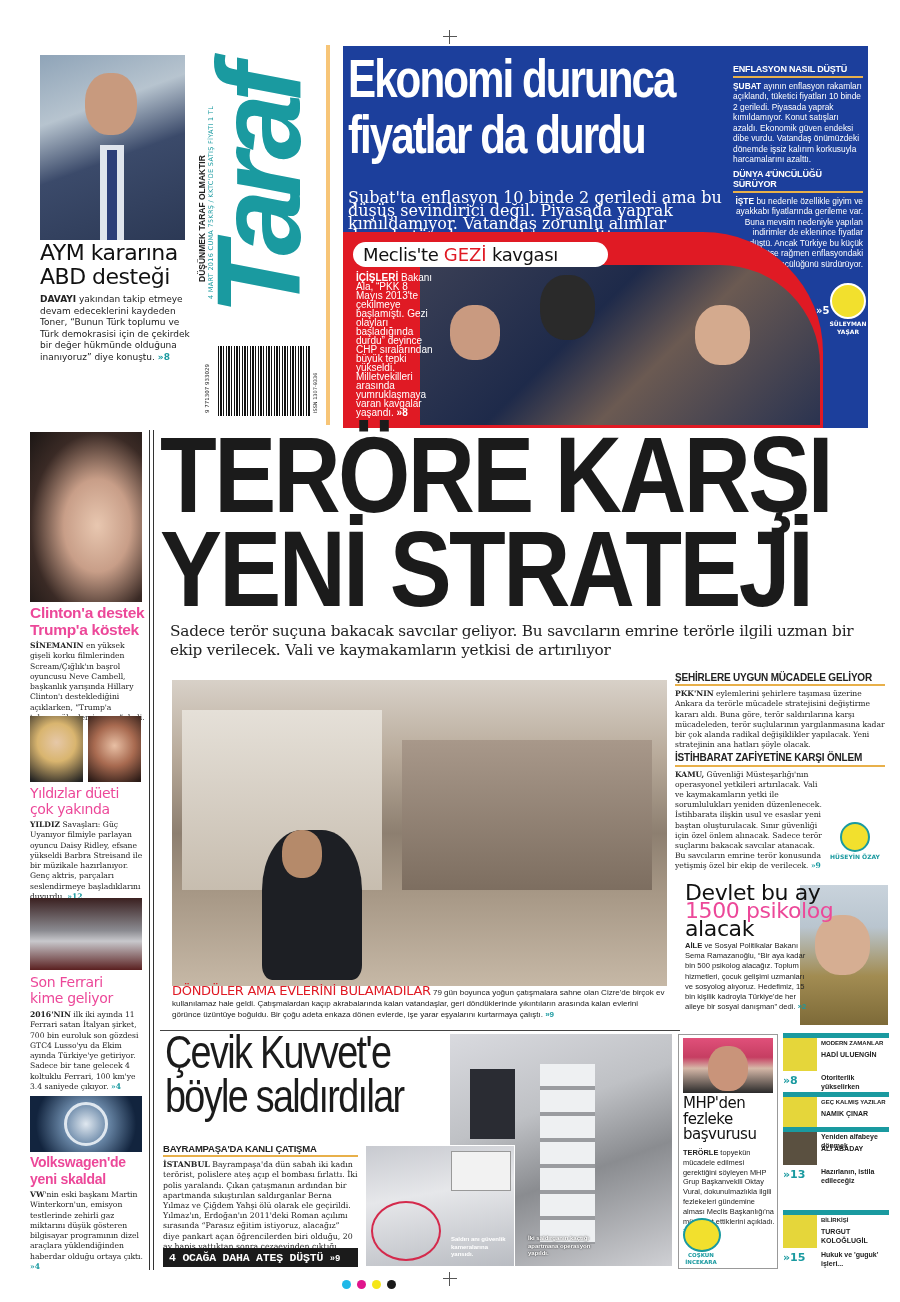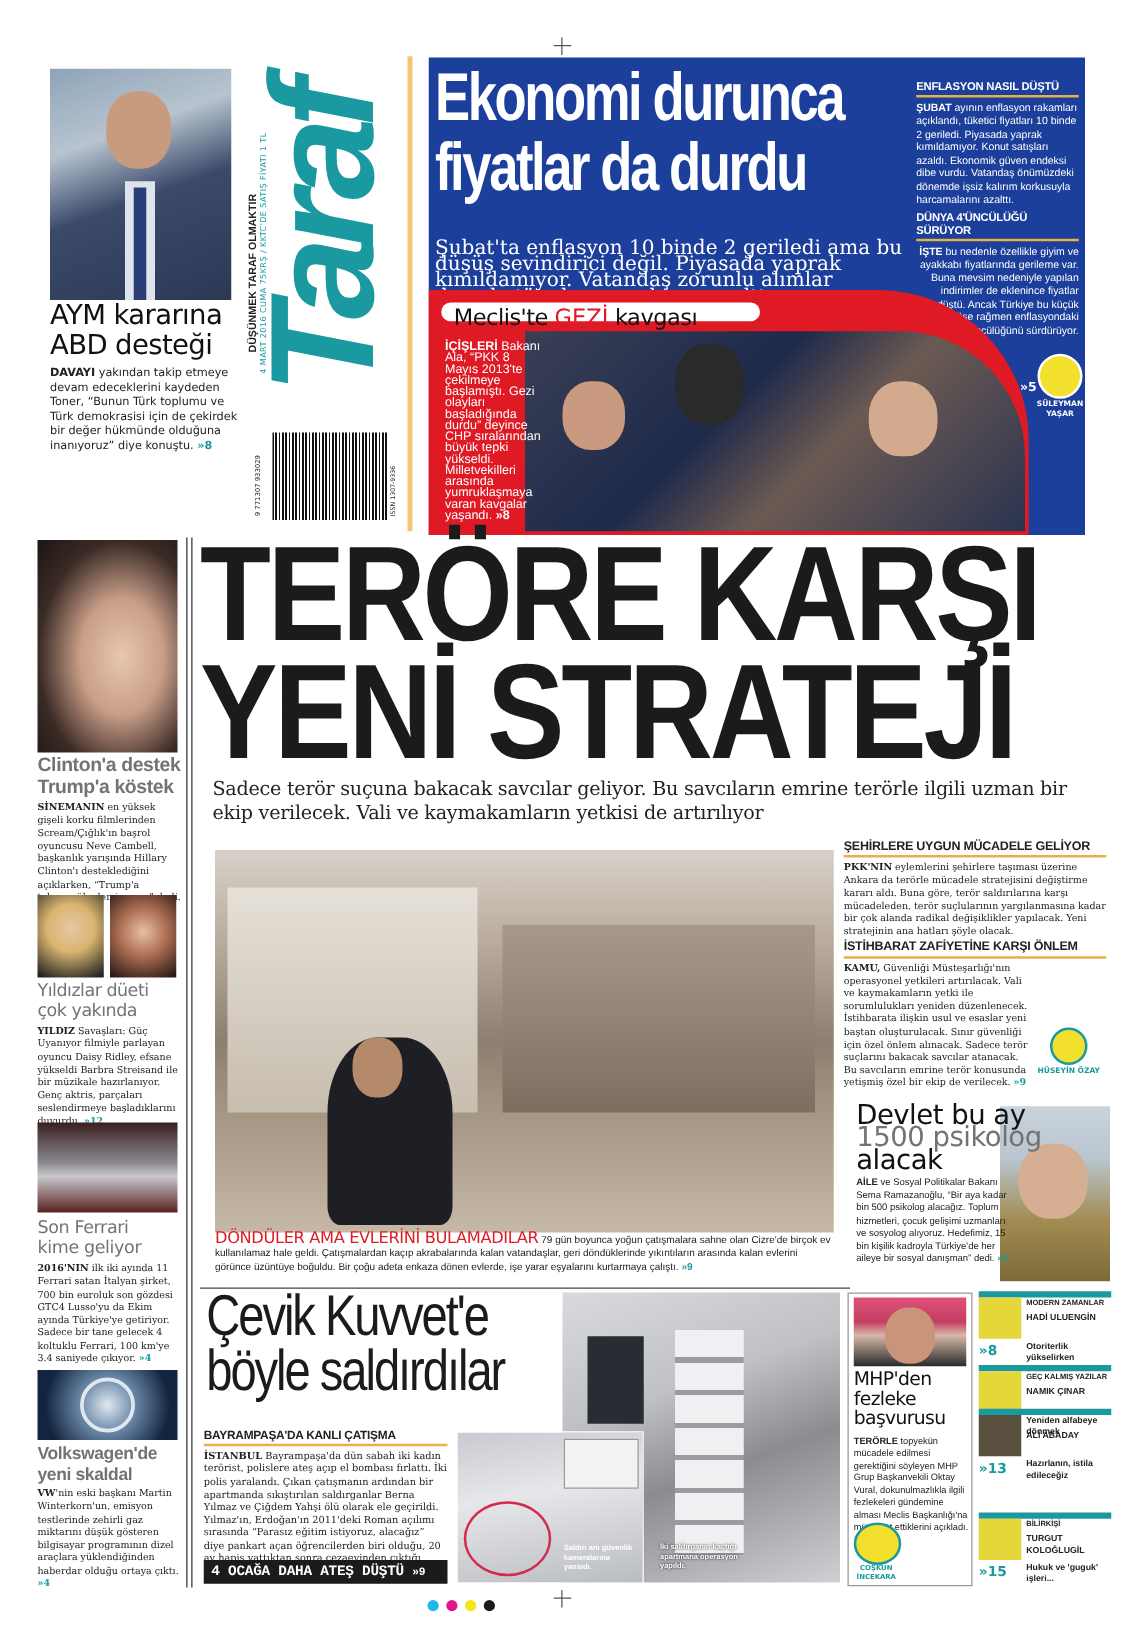--- a/index.html
+++ b/index.html
@@ -5,21 +5,21 @@
 *{box-sizing:border-box;margin:0;padding:0}
 body{width:900px;height:1302px;background:#fff;position:relative;overflow:hidden;font-family:"DejaVu Sans",sans-serif;color:#222}
 .abs{position:absolute}
 .crosshair{position:absolute;width:14px;height:14px}
 .crosshair:before,.crosshair:after{content:"";position:absolute;background:#555}
 .crosshair:before{left:6px;top:0;width:1px;height:14px}
 .crosshair:after{top:6px;left:0;height:1px;width:14px}
 .photo{position:absolute;overflow:hidden}
 .h-sans{font-family:"DejaVu Sans",sans-serif;font-weight:normal}
 .h-cond{font-family:"Liberation Sans",sans-serif;font-weight:bold}
-.teal{color:#737373}
+.teal{color:#ec4899}
 .small{font-size:9.5px;line-height:12.4px}
 .serif{font-family:"DejaVu Serif",serif}
 .ref{color:#1a9aa0;font-weight:bold}
 .lead{font-weight:bold}
 .vline{position:absolute;background:#333;width:1px}
 .subhead{font-family:"Liberation Sans",sans-serif;font-weight:bold;font-size:10px;border-bottom:2px solid #e8b04a;padding-bottom:1px;margin-bottom:3px;letter-spacing:-0.2px}
 .col-row{position:absolute;left:783px;width:106px;height:58px}
 .col-row .bar{height:5px;background:#1a9aa0}
 .col-row .face{position:absolute;left:0;top:5px;width:34px;height:33px;background:#e5d63a}
 .col-row .tag{position:absolute;left:38px;top:7px;font-size:6px;font-weight:bold;font-family:"Liberation Sans",sans-serif}
@@ -84,21 +84,21 @@
   <div class="abs" style="left:818px;top:320px;width:60px;text-align:center;font-size:6px;font-weight:bold;color:#fff;line-height:7.5px">SÜLEYMAN YAŞAR</div>
 </section>
 
 <section>
   <div class="photo" style="left:343px;top:232px;width:480px;height:196px;background:#e01a24;border-radius:0 120px 0 0"></div>
   <div class="photo" style="left:420px;top:265px;width:400px;height:160px;background:linear-gradient(135deg,#3a3f55 0%,#1e2a4a 40%,#6b5a52 60%,#2a3350 100%);border-radius:0 100px 0 0">
     <div class="abs" style="left:30px;top:40px;width:50px;height:55px;border-radius:45%;background:#c99a80"></div>
     <div class="abs" style="left:120px;top:10px;width:55px;height:65px;border-radius:45%;background:#2a2a2a"></div>
     <div class="abs" style="left:275px;top:40px;width:55px;height:60px;border-radius:45%;background:#d4aa8e"></div>
   </div>
-  <div class="abs" style="left:353px;top:242px;width:255px;height:15px;background:#fff;border-radius:14px;padding:2px 10px;white-space:nowrap">
+  <div class="abs" style="left:353px;top:242px;width:255px;height:25px;background:#fff;border-radius:14px;padding:2px 10px;white-space:nowrap">
     <span class="h-sans" style="font-size:18px;color:#111;letter-spacing:-0.4px">Meclis'te </span><span class="h-sans" style="font-size:18px;color:#e01a24">GEZİ</span><span class="h-sans" style="font-size:18px;color:#111;letter-spacing:-0.4px"> kavgası</span>
   </div>
   <div class="abs" style="left:356px;top:273px;width:78px;font-size:10px;line-height:9px;color:#fff;font-family:'Liberation Sans',sans-serif">
     <b>İÇİŞLERİ</b><span> Bakanı Ala, “PKK 8 Mayıs 2013'te çekilmeye başlamıştı. Gezi olayları başladığında durdu” deyince CHP sıralarından büyük tepki yükseldi. Milletvekilleri arasında yumruklaşmaya varan kavgalar yaşandı.</span> <b>»8</b>
   </div>
 </section>
 
 <div class="vline" style="left:149px;top:430px;height:840px"></div>
 <div class="vline" style="left:153px;top:430px;height:840px"></div>
 

